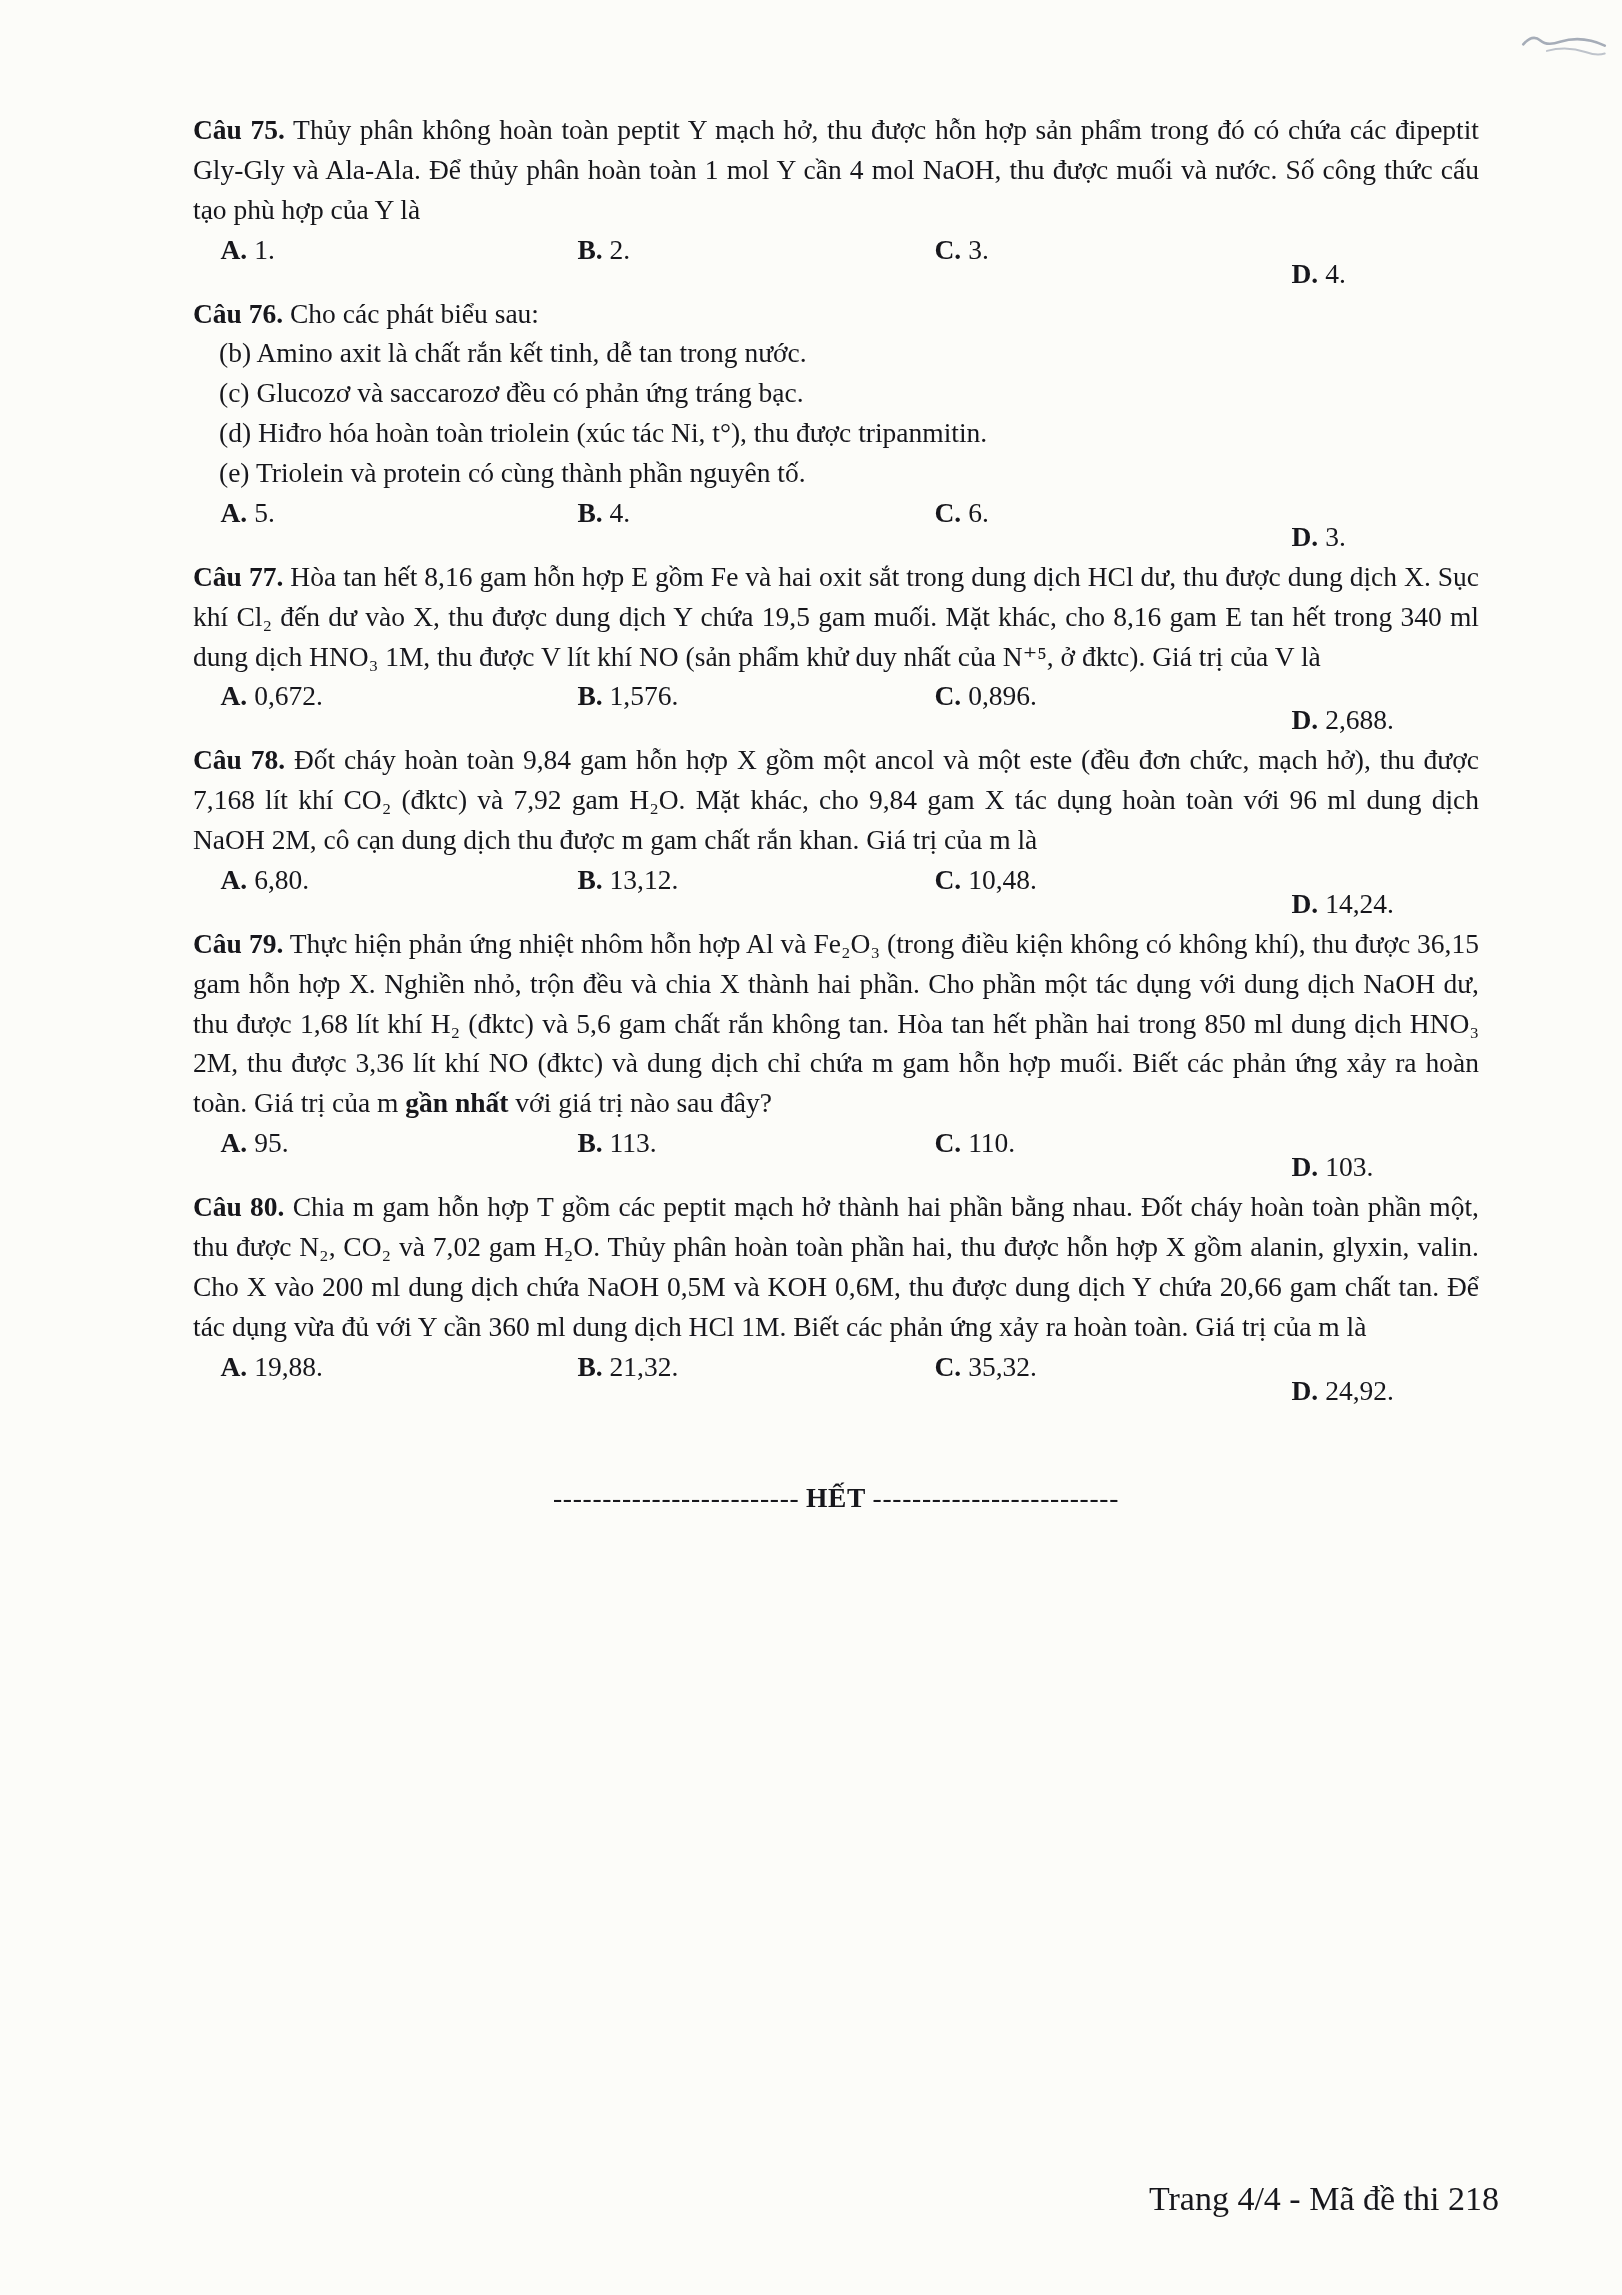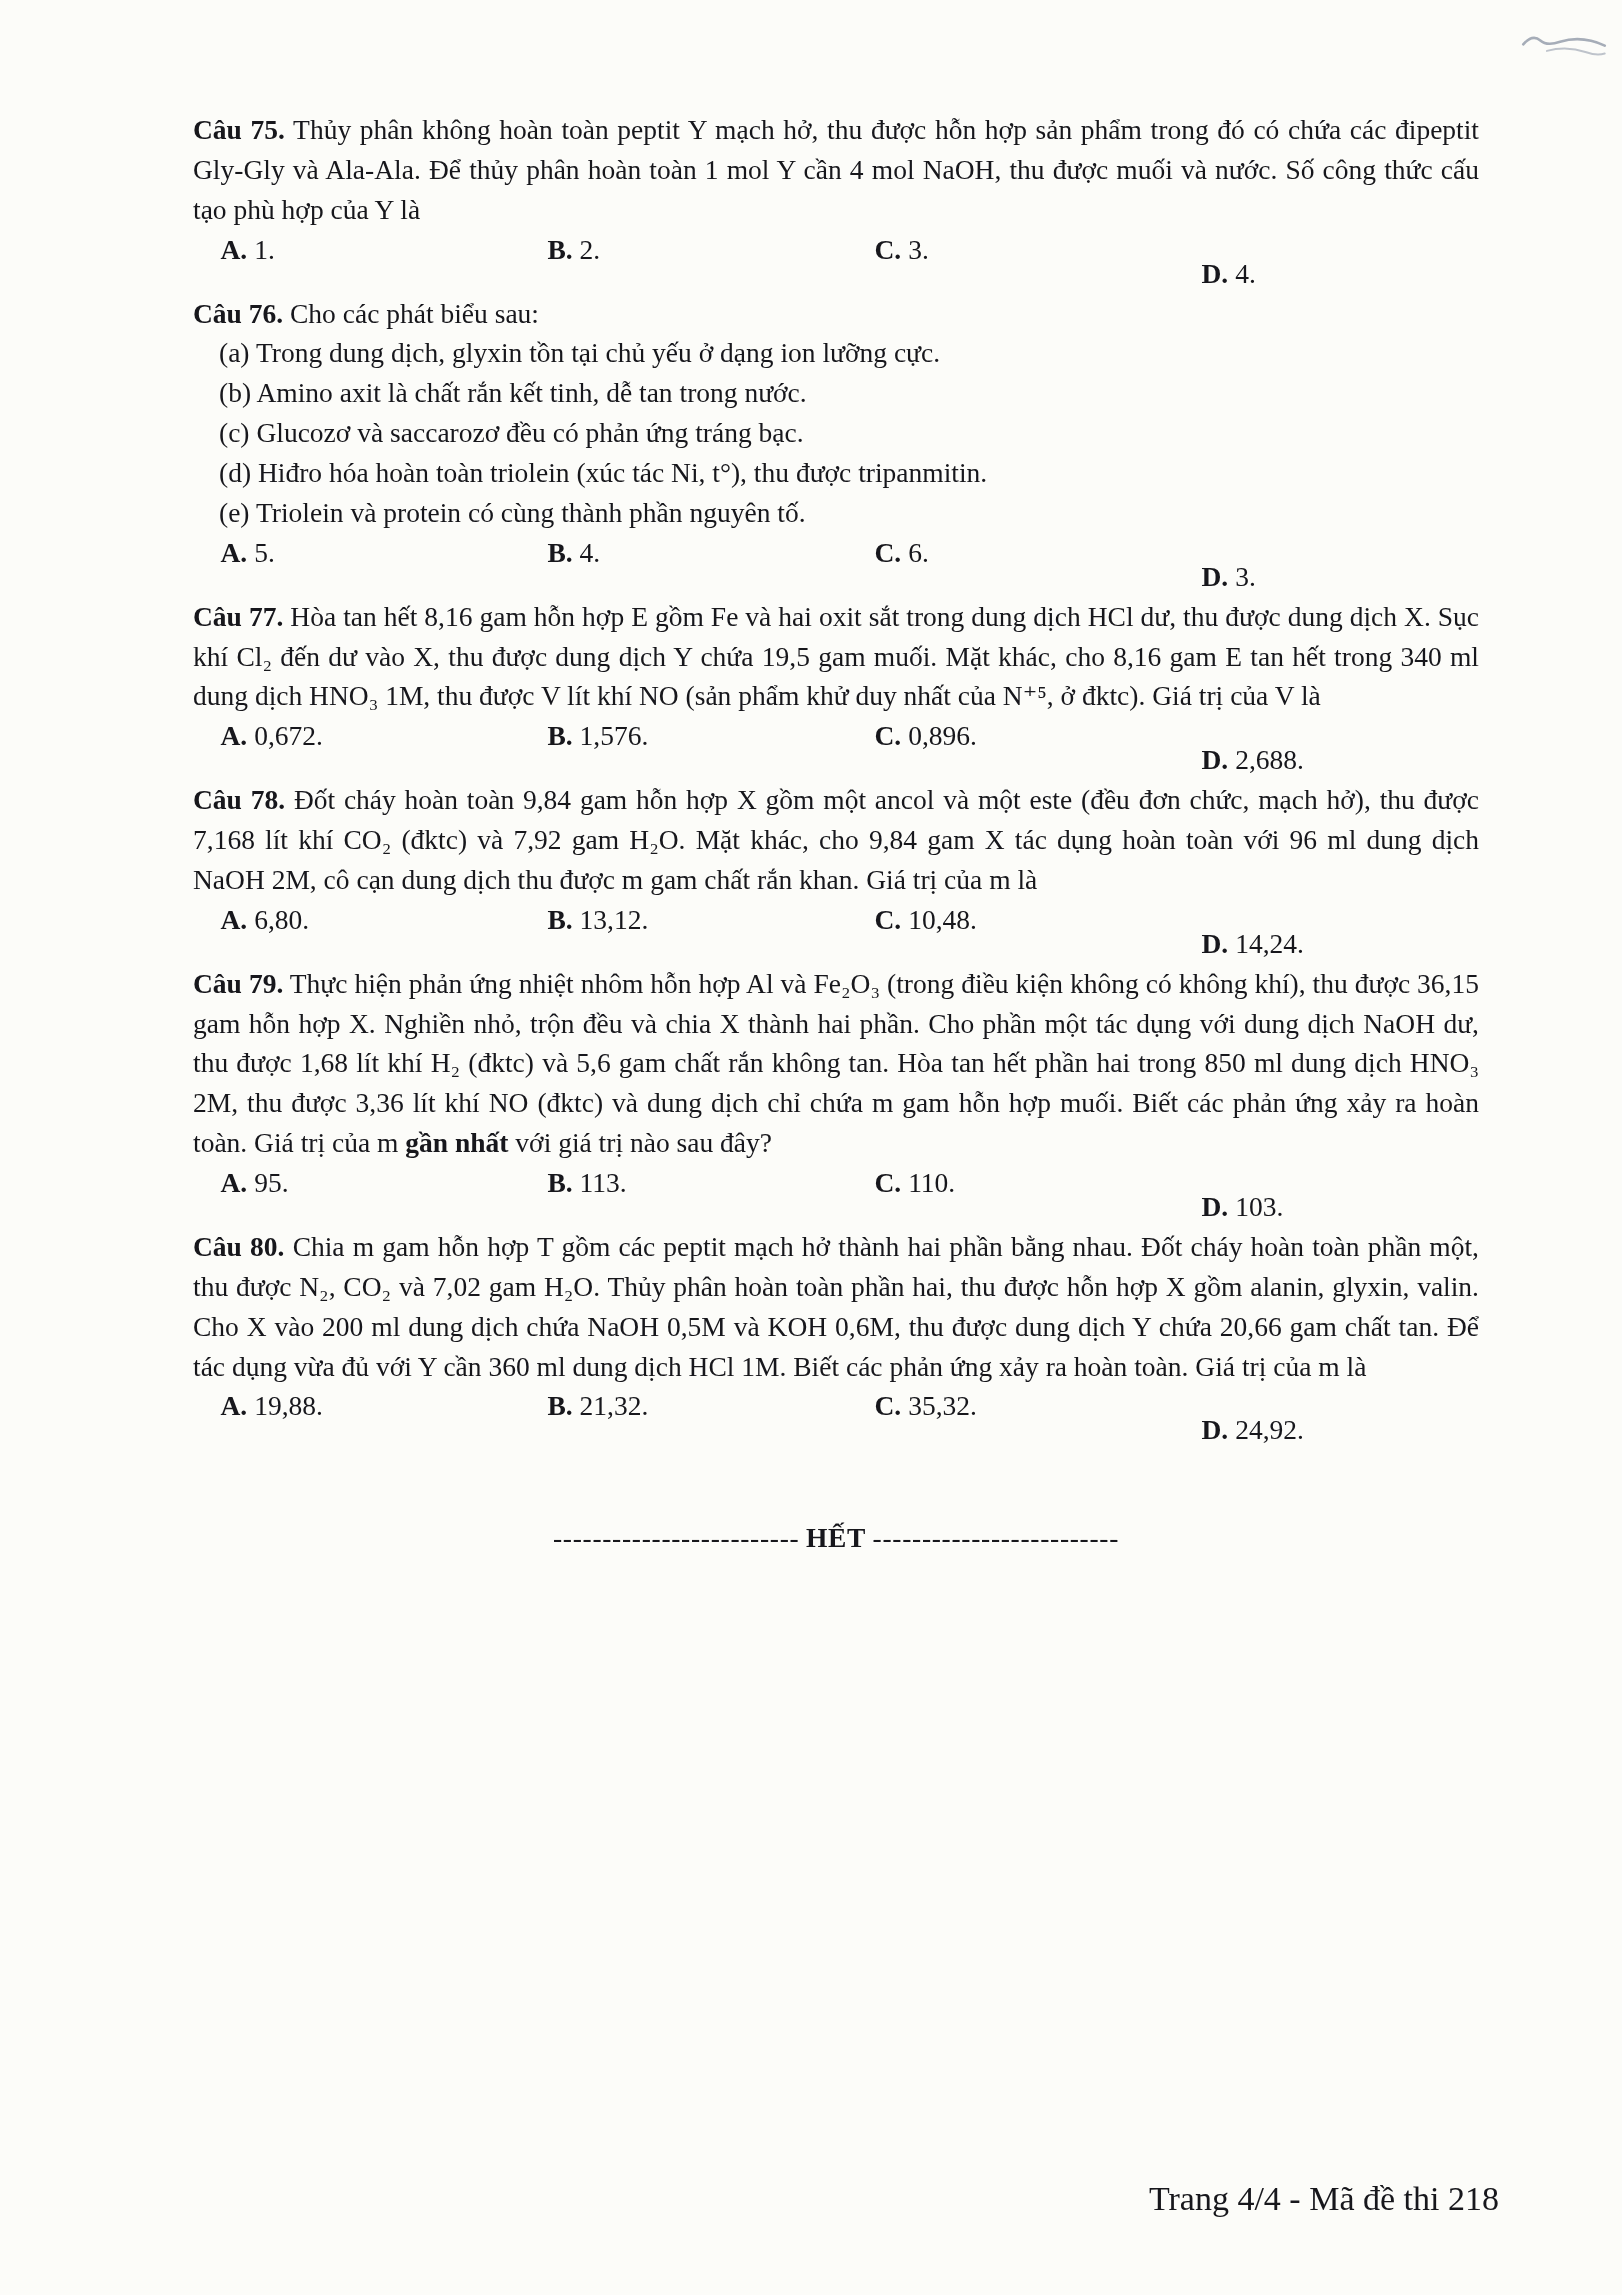--- a/index.html
+++ b/index.html
@@ -26,20 +26,21 @@
     text-align: justify;
   }
   .q-text { text-align: justify; }
   .q-label { font-weight: bold; }
   .stmt { padding-left: 26px; text-align: left; }
   .closing { text-align: left; }
   .options {
     display: flex;
     padding-left: 27.5px;
     text-align: left;
+    gap: 30px;
   }
   .opt { width: 327px; flex: 0 0 auto; }
   .opt:last-child { width: auto; margin-top: 24px; }
   .opt-key { font-weight: bold; }
   .end-line {
     margin-top: 68px;
     text-align: center;
     letter-spacing: 0.7px;
   }
   .end-label { font-weight: bold; padding: 0 6.5px; }
@@ -82,21 +83,20 @@
         <span class="opt"><b class="opt-key">C.</b> <span>3.</span></span>
         <span class="opt"><b class="opt-key">D.</b> <span>4.</span></span>
       </div>
     </section>
 
     <section class="question">
       <p class="q-text">
         <span class="q-label">Câu 76.</span>
         <span>Cho các phát biểu sau:</span>
       </p>
-      <p class="stmt">(a) Trong dung dịch, glyxin tồn tại chủ yếu ở dạng ion lưỡng cực.</p>
       <p class="stmt">(b) Amino axit là chất rắn kết tinh, dễ tan trong nước.</p>
       <p class="stmt">(c) Glucozơ và saccarozơ đều có phản ứng tráng bạc.</p>
       <p class="stmt">(d) Hiđro hóa hoàn toàn triolein (xúc tác Ni, t°), thu được tripanmitin.</p>
       <p class="stmt">(e) Triolein và protein có cùng thành phần nguyên tố.</p>
       <div class="options">
         <span class="opt"><b class="opt-key">A.</b> <span>5.</span></span>
         <span class="opt"><b class="opt-key">B.</b> <span>4.</span></span>
         <span class="opt"><b class="opt-key">C.</b> <span>6.</span></span>
         <span class="opt"><b class="opt-key">D.</b> <span>3.</span></span>
       </div>

